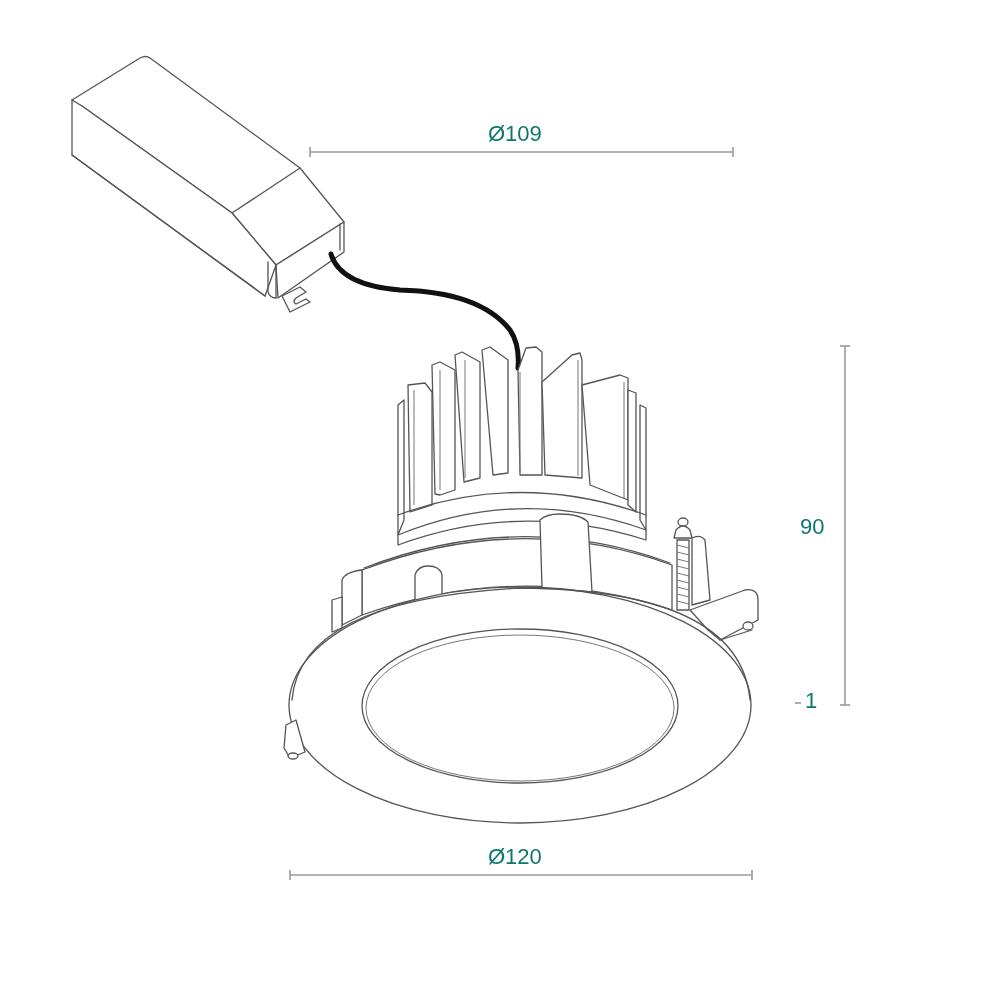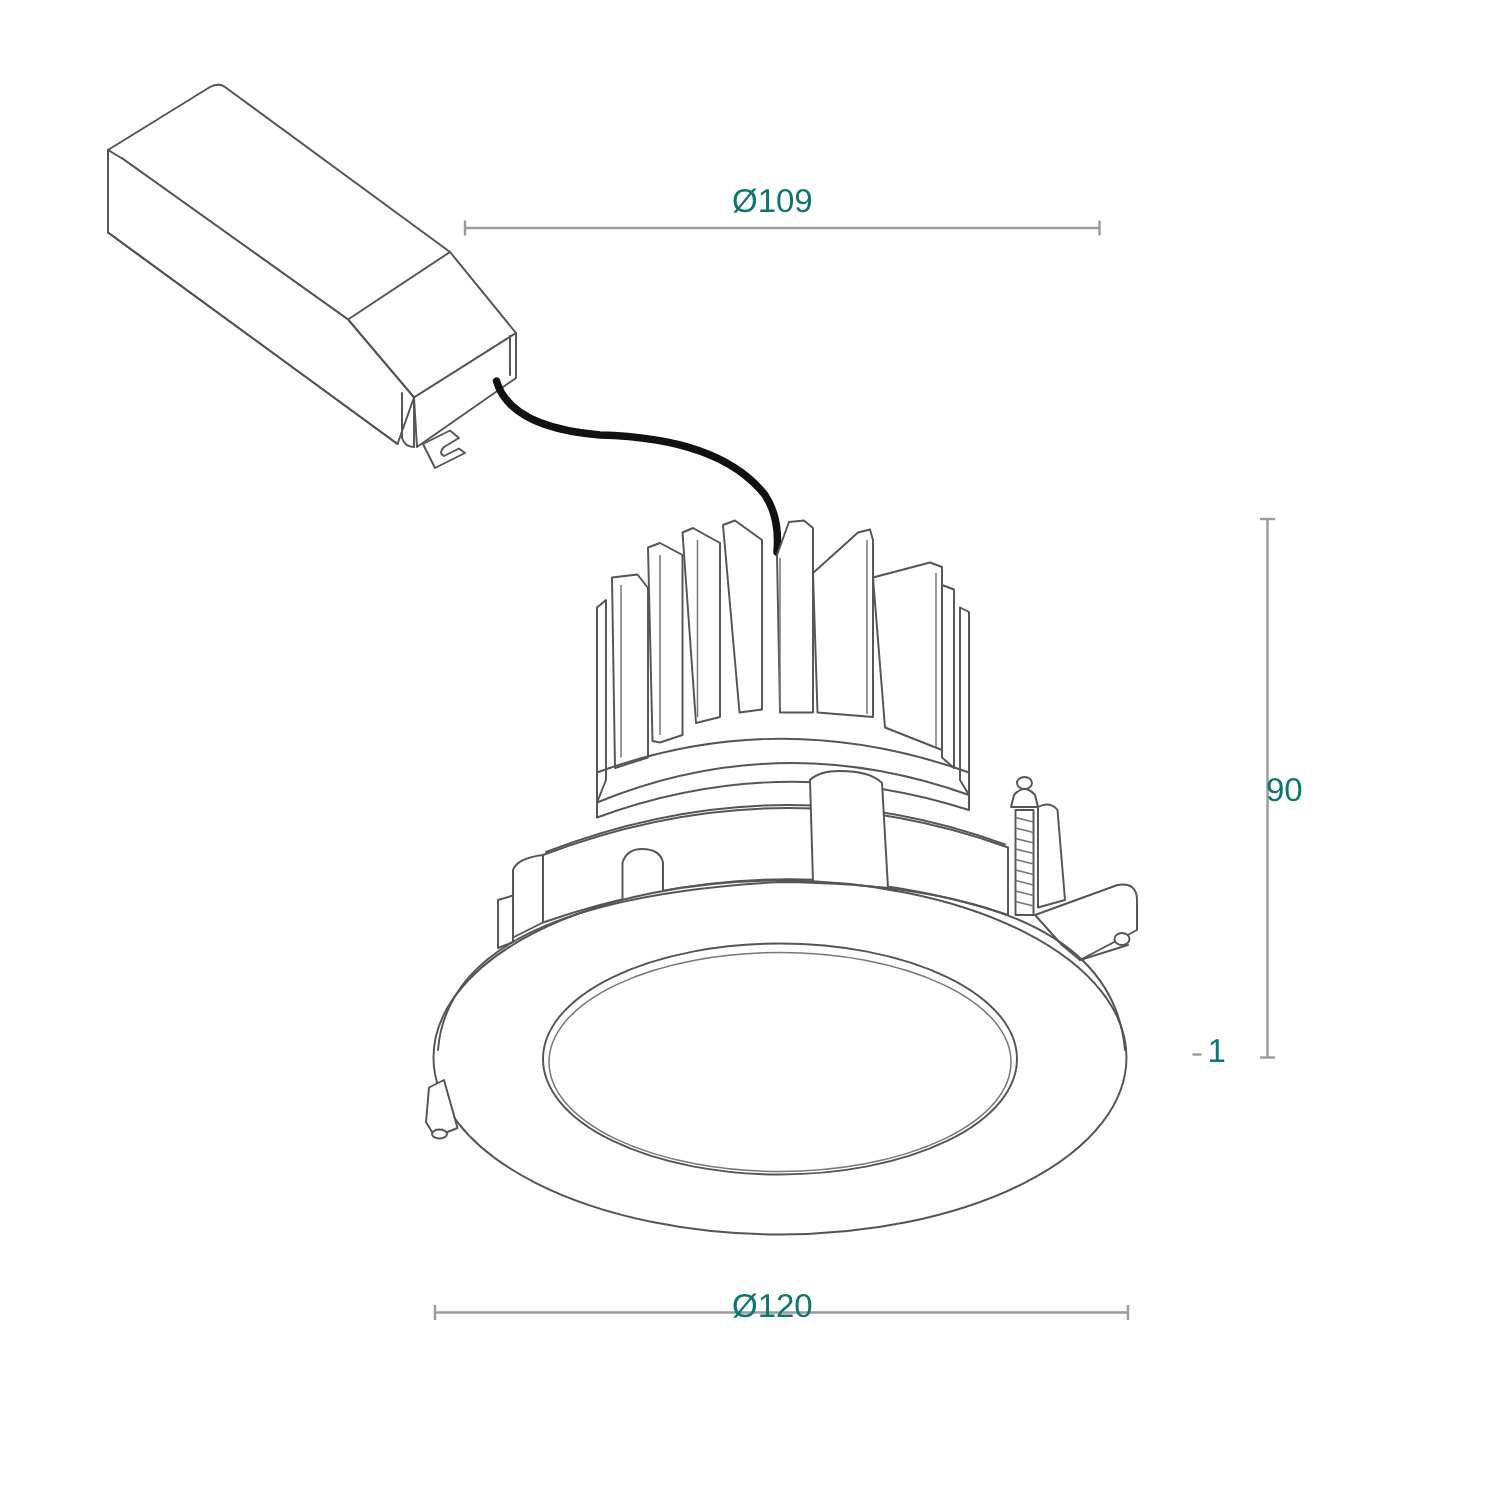--- a/index.html
+++ b/index.html
@@ -124,17 +124,17 @@
   </g>
 
   <g>
     <ellipse class="ln fill-w" cx="520" cy="706" rx="158" ry="77"></ellipse>
     <ellipse class="ln2" cx="520" cy="708" rx="154" ry="73"></ellipse>
   </g>
 </svg>
 
 <div class="dim-label" style="left:488px; top:123px;">Ø109</div>
 
-<div class="dim-label" style="left:844px; top:516px;">90</div>
+<div class="dim-label" style="left:800px; top:516px;">90</div>
 
 <div class="dim-label" style="left:805px; top:690px;">1</div>
 
-<div class="dim-label" style="left:488px; top:846px;margin-top:14px;">Ø120</div>
+<div class="dim-label" style="left:488px; top:846px;">Ø120</div>
 
 </body></html>

